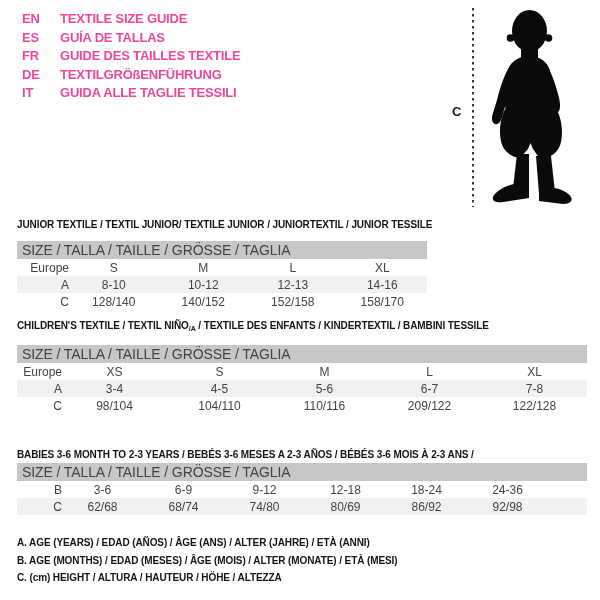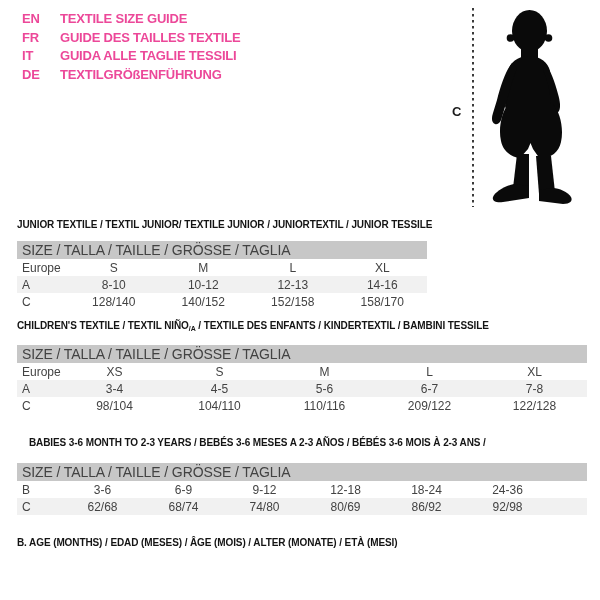--- a/index.html
+++ b/index.html
@@ -14,59 +14,63 @@
   .lang-row .code { width:38px; flex:0 0 38px; }
   
   .figure { position:absolute; left:445px; top:0; width:155px; height:212px; }
   .dash-line { position:absolute; left:26px; top:8px; }
   .c-label { position:absolute; left:7px; top:104px; font-size:13px; font-weight:bold; color:#1a1a1a; }
   .baby { position:absolute; left:38px; top:6px; }
   
   .tbl-title { position:absolute; left:17px; font-size:10px; font-weight:bold; letter-spacing:-0.1px; color:#141414; line-height:16.5px; white-space:nowrap; }
   .t1-title { top:217px; }
   .t2-title { top:318px; }
-  .t3-title { top:435px;margin-left:12px; }
+  .t3-title { top:447px; }
   .sub { font-size:7px; vertical-align:-2px; }
   .tbl { position:absolute; left:17px; }
   .t1 { top:241px; width:410px; }
   .t2 { top:345px; width:570px; }
   .t3 { top:463px; width:570px; }
   .bar {
     height:18px; line-height:18px; background:#c7c7c7; color:#424242;
     font-size:14px; padding-left:5px; letter-spacing:-0.1px; box-sizing:border-box;
   }
   table { border-collapse:collapse; table-layout:fixed; width:100%; }
   td { height:17px; padding:0; font-size:12px; color:#434343; text-align:center; white-space:nowrap; overflow:hidden; }
-  td.lbl { text-align:left; padding-left:5px; }
+  td.lbl { text-align:right; padding-left:5px; }
   tr.alt td { background:#f1f1f1; }
   
   .legend { position:absolute; left:17px; top:534px; }
   .legend div { font-size:10px; font-weight:bold; letter-spacing:-0.1px; line-height:17.7px; color:#141414; white-space:nowrap; }
 </style>
 </head>
 <body>
 
 <div class="page">
 
   <div class="lang-block">
     <div class="lang-row">
       <span class="code">EN</span>
       <span class="ltitle">TEXTILE SIZE GUIDE</span>
     </div>
     <div class="lang-row">
+      <span class="code">ES</span>
+      <span class="ltitle">GUÍA DE TALLAS</span>
+    </div>
+    <div class="lang-row">
       <span class="code">FR</span>
       <span class="ltitle">GUIDE DES TAILLES TEXTILE</span>
     </div>
     <div class="lang-row">
+      <span class="code">DE</span>
+      <span class="ltitle">TEXTILGRÖßENFÜHRUNG</span>
+    </div>
+    <div class="lang-row">
       <span class="code">IT</span>
       <span class="ltitle">GUIDA ALLE TAGLIE TESSILI</span>
-    </div>
-    <div class="lang-row">
-      <span class="code">DE</span>
-      <span class="ltitle">TEXTILGRÖßENFÜHRUNG</span>
     </div>
   </div>
 
   <div class="figure">
     <div class="c-label">C</div>
     <svg class="dash-line" width="4" height="199" aria-hidden="true">
       <line x1="2" y1="0" x2="2" y2="199" stroke="#3a3a3a" stroke-width="2" stroke-dasharray="2.6,3.4"></line>
     </svg>
     <svg class="baby" width="105" height="200" viewBox="0 0 105 200" aria-hidden="true">
       <g fill="#0a0a0a">
@@ -199,16 +203,18 @@
         <td>80/69</td>
         <td>86/92</td>
         <td>92/98</td>
         <td></td>
       </tr>
     </tbody>
       </table>
   </div>
 
   <div class="legend">
+    <div>A. AGE (YEARS) / EDAD (AÑOS) / ÂGE (ANS) / ALTER (JAHRE) / ETÀ (ANNI)</div>
     <div>B. AGE (MONTHS) / EDAD (MESES) / ÂGE (MOIS) / ALTER (MONATE) / ETÀ (MESI)</div>
+    <div>C. (cm) HEIGHT / ALTURA / HAUTEUR / HÖHE / ALTEZZA</div>
   </div>
 
 </div>
 
 </body></html>

